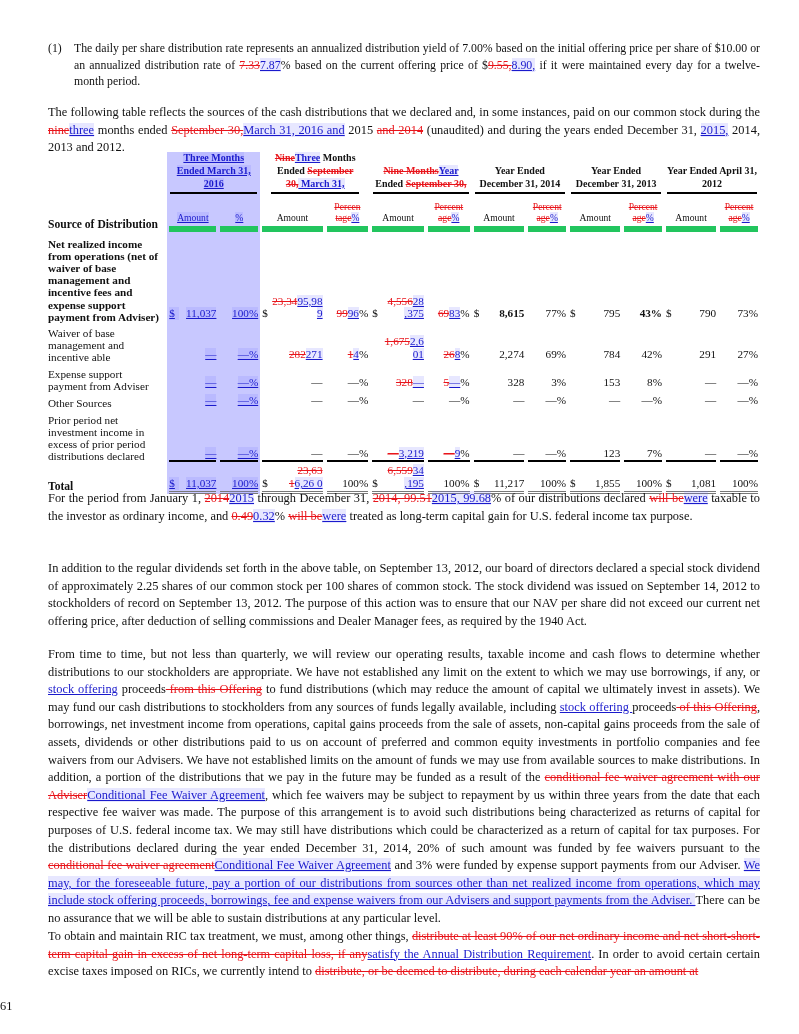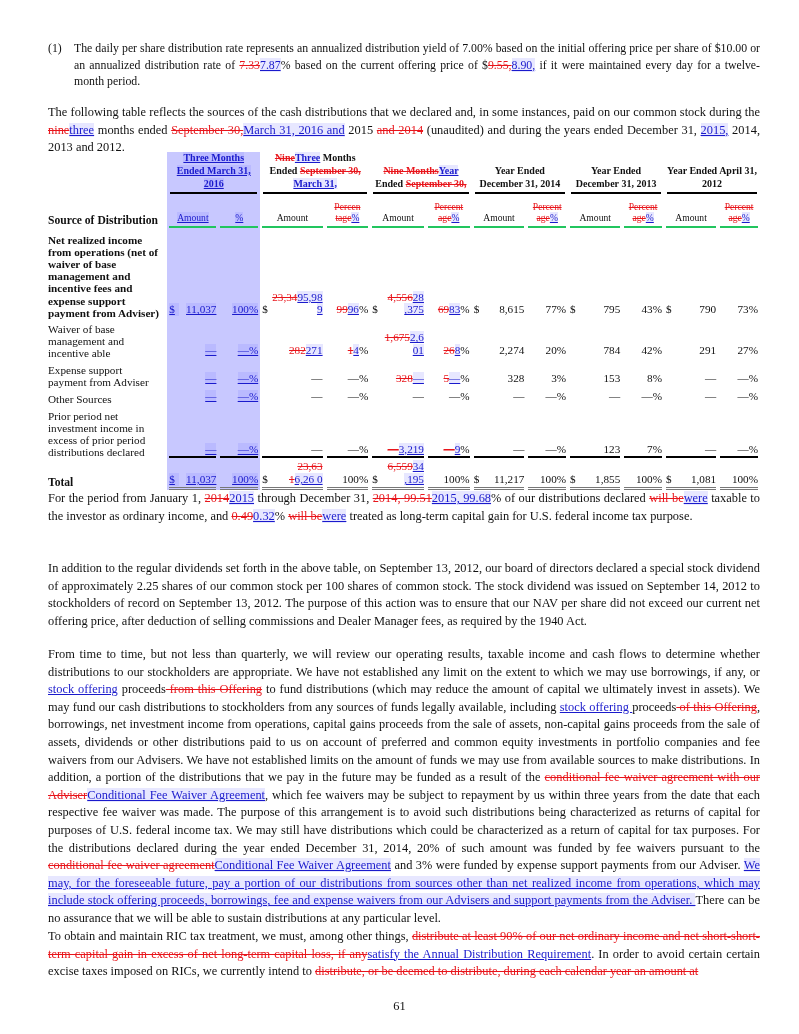--- a/index.html
+++ b/index.html
@@ -17,32 +17,32 @@
   .para { text-align: justify; margin: 0; }
   #p1 { position: absolute; left: 48px; top: 104px; width: 712px; }
   #tbl-wrap { position: absolute; left: 48px; top: 152px; width: 712px; }
   table { border-collapse: separate; border-spacing: 0; font-size: 11.2px; line-height: 12.6px; }
   td, th { padding: 0; vertical-align: bottom; }
   th { font-weight: bold; font-size: 10px; line-height: 12.8px; text-align: center; }
   .hl { background: #c8c8ff; }
   .colhead { border-bottom: 2px solid #000; padding-bottom: 2px; }
   .sub { font-weight: normal; font-size: 10.6px; }
   .subcell { padding: 0 2px; }
-  .subline { border-bottom: 2px solid #22c55e; padding: 2px 0 2px; display: block; text-align: center; }
+  .subline { border-bottom: 6px solid #22c55e; padding: 2px 0 2px; display: block; text-align: center; }
   .lbl { text-align: left; font-size: 11.2px; line-height: 12.2px; padding-right: 4px; }
   .r { text-align: right; }
   .cell { display: block; border-bottom: 2px solid transparent; padding: 2px 0 1px; }
   .cell.rule { border-bottom-color: #000; }
   .cell.dbl { border-bottom: 3px double #777; }
   .dollar { display: inline-block; width: 10px; text-align: left; }
   #p2 { position: absolute; left: 48px; top: 490px; width: 712px; }
   #p3 { position: absolute; left: 48px; top: 560px; width: 712px; }
   #p4 { position: absolute; left: 48px; top: 646px; width: 712px; }
   #p5 { position: absolute; left: 48px; top: 928px; width: 712px; }
-  #pgnum { position: absolute; left: 0; width: 799px; top: 998px; text-align: center; font-size: 12.4px; }
+  #pgnum { position: absolute; left: 0; width: 799px; top: 998px; text-align: left; font-size: 12.4px; }
 </style>
 </head>
 <body>
 
 <div class="page">
   <div class="fn">
     <span class="num">(1)</span>
     <p class="para"><span class="">The daily per share distribution rate represents an annualized distribution yield of 7.00% based on the initial offering price per share of $10.00 or an annualized distribution rate of </span><span class="del">7.33</span><span class="ins">7.87</span><span class="">% based on the current offering price of $</span><span class="del">9.55,</span><span class="ins">8.90,</span><span class=""> if it were maintained every day for a twelve-month period.</span></p>
   </div>
 </div>
@@ -65,21 +65,21 @@
         <col style="width:42px">
       <col style="width:56px">
         <col style="width:42px">
     </colgroup>
     <thead>
       <tr id="group-head-row">
         <th></th>
       <th colspan="2" class="hl" style="padding: 0px 3px;">
             <div class="colhead"><span class="ins">Three Months Ended March 31, 2016</span></div>
           </th>
-          <th colspan="2" style="padding: 0px 3px;">
+          <th colspan="2" style="padding: 0px 11px;">
             <div class="colhead"><span class="del">Nine</span><span class="ins">Three</span><span class=""> Months Ended </span><span class="del">September 30,</span><span class="ins"> March 31,</span></div>
           </th>
           <th colspan="2" style="padding: 0px 3px;">
             <div class="colhead"><span class="del">Nine Months</span><span class="ins">Year</span><span class=""> Ended </span><span class="del">September 30,</span></div>
           </th>
           <th colspan="2" style="padding: 0px 3px;">
             <div class="colhead"><span class="">Year Ended December 31, 2014</span></div>
           </th>
           <th colspan="2" style="padding: 0px 3px;">
             <div class="colhead"><span class="">Year Ended December 31, 2013</span></div>
@@ -163,39 +163,39 @@
           </td>
           <td class="r subcell">
             <span class="cell" style="display: flex; justify-content: space-between; align-items: center;">
               <span class="dollar"></span>
               <span style="text-align: right; margin-left: auto;"><span class="del">69</span><span class="ins">83</span><span class="">%</span></span>
             </span>
           </td>
           <td class="r subcell">
             <span class="cell" style="display: flex; justify-content: space-between; align-items: flex-end;">
               <span class="dollar">$</span>
-              <span style="text-align: right; margin-left: auto;"><span class="">8,615</span></span>
+              <span style="text-align: right; margin-left: auto; font-weight: bold;"><span class="">8,615</span></span>
             </span>
           </td>
           <td class="r subcell">
             <span class="cell" style="display: flex; justify-content: space-between; align-items: flex-end;">
               <span class="dollar"></span>
               <span style="text-align: right; margin-left: auto;"><span class="">77%</span></span>
             </span>
           </td>
           <td class="r subcell">
             <span class="cell" style="display: flex; justify-content: space-between; align-items: flex-end;">
               <span class="dollar">$</span>
               <span style="text-align: right; margin-left: auto;"><span class="">795</span></span>
             </span>
           </td>
           <td class="r subcell">
             <span class="cell" style="display: flex; justify-content: space-between; align-items: flex-end;">
               <span class="dollar"></span>
-              <span style="text-align: center; margin-left: auto;"><span class="">43%</span></span>
+              <span style="text-align: center; margin-left: auto; font-weight: bold;"><span class="">43%</span></span>
             </span>
           </td>
           <td class="r subcell">
             <span class="cell" style="display: flex; justify-content: space-between; align-items: flex-end;">
               <span class="dollar">$</span>
               <span style="text-align: right; margin-left: auto;"><span class="">790</span></span>
             </span>
           </td>
           <td class="r subcell">
             <span class="cell" style="display: flex; justify-content: flex-end; align-items: flex-end;">
@@ -244,21 +244,21 @@
           </td>
           <td class="r subcell">
             <span class="cell" style="display: flex; justify-content: space-between; align-items: flex-end;">
               <span class="dollar"></span>
               <span style="text-align: right; margin-left: auto;"><span class="">2,274</span></span>
             </span>
           </td>
           <td class="r subcell">
             <span class="cell" style="display: flex; justify-content: space-between; align-items: flex-end;">
               <span class="dollar"></span>
-              <span style="text-align: right; margin-left: auto;"><span class="">20%</span></span>
+              <span style="text-align: right; margin-left: auto;"><span class="">69%</span></span>
             </span>
           </td>
           <td class="r subcell">
             <span class="cell" style="display: flex; justify-content: space-between; align-items: flex-end;">
               <span class="dollar"></span>
               <span style="text-align: right; margin-left: auto;"><span class="">784</span></span>
             </span>
           </td>
           <td class="r subcell">
             <span class="cell" style="display: flex; justify-content: space-between; align-items: flex-end;">

